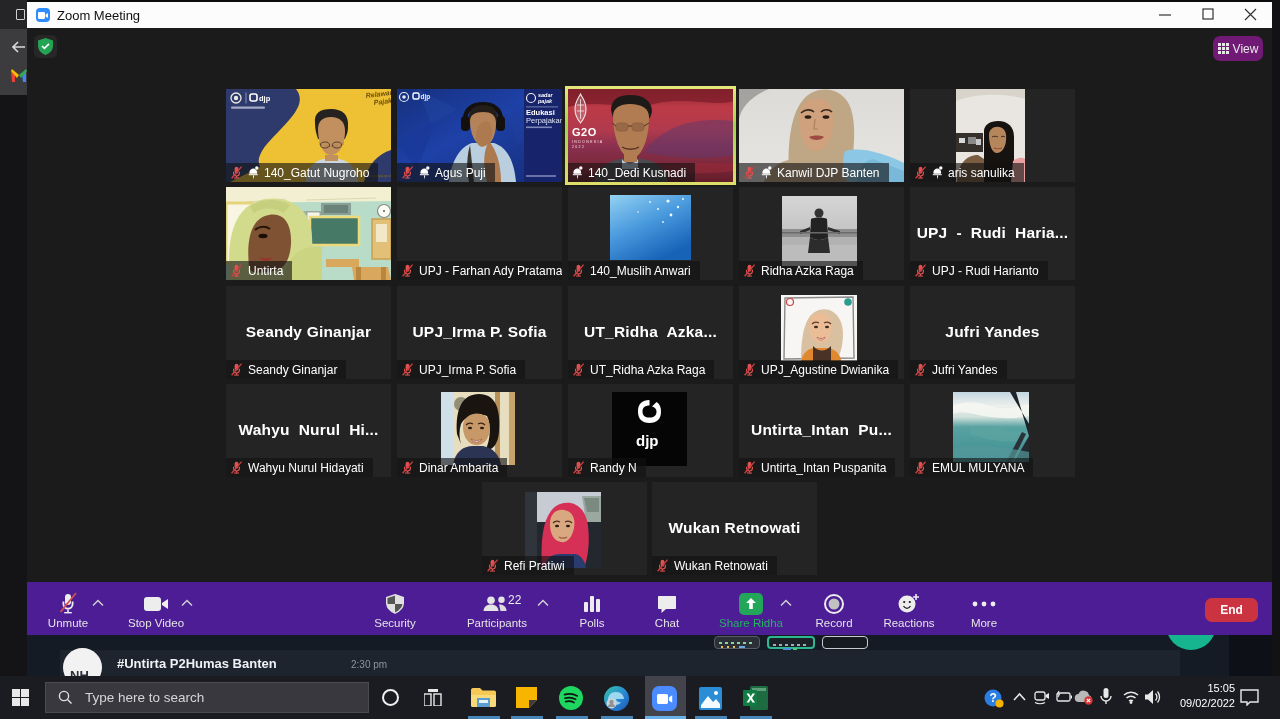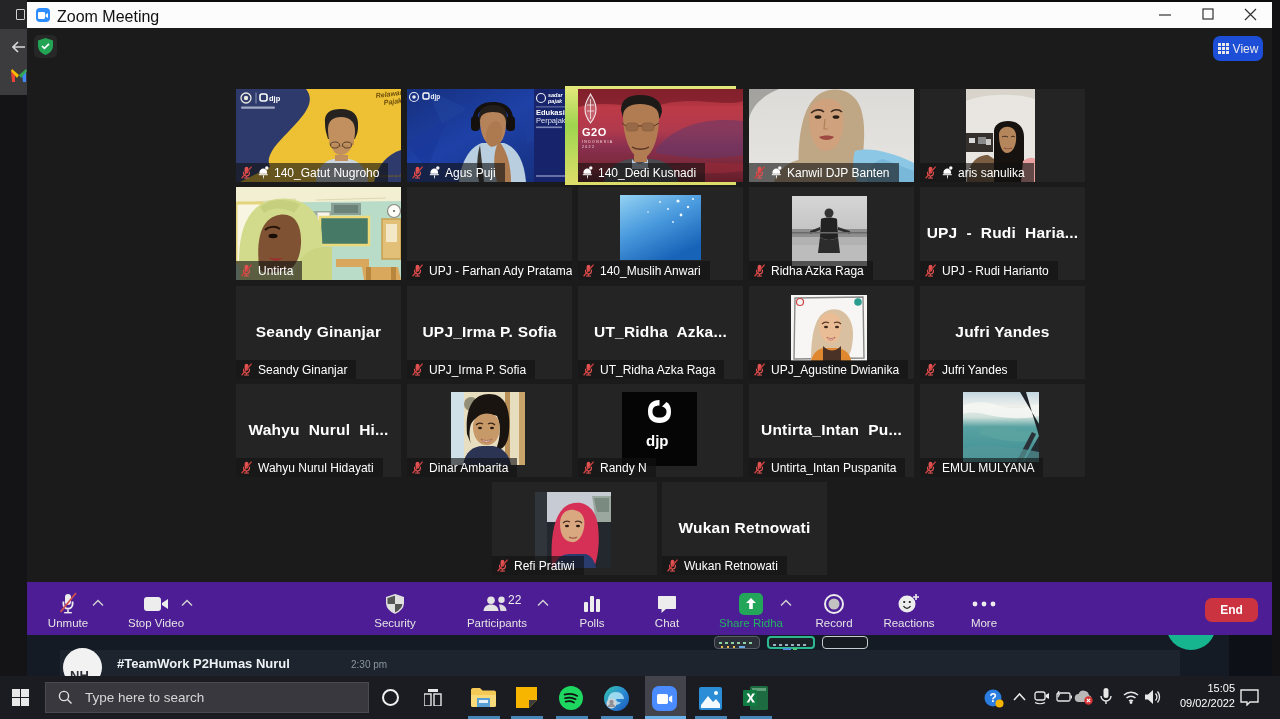--- a/index.html
+++ b/index.html
@@ -11,26 +11,26 @@
 #lstrip-bot { left:0; top:95px; width:27px; height:581px; background:#141417; }
 #titlebar { left:27px; top:2px; width:1245px; height:26px; background:#fcfcfc; }
 #zoomwin { left:27px; top:28px; width:1245px; height:607px; background:#1b1b1b; }
 #chatstrip { left:27px; top:635px; width:1245px; height:41px; background:#141b24; }
 #chatstrip-r { left:1229px; top:635px; width:43px; height:41px; background:#0d1117; }
 #rstrip { left:1272px; top:0; width:8px; height:676px; background:#121215; }
 #taskbar { left:0; top:676px; width:1280px; height:43px; background:#1b1b22; z-index:4; }
 
 .zicon { left:36px; top:8px; width:14px; height:14px; background:#2d8cff; border-radius:4px; }
 .zicon svg { position:absolute; left:2px; top:3.5px; }
-#titletext { left:57px; top:8px; font-size:16px; color:#111; }
+#titletext { left:57px; top:8px; font-size:13px; color:#111; }
 
 #shield { left:34px; top:35px; width:23px; height:23px; background:#272727; border-radius:5px; }
-#viewbtn { left:1213px; top:36px; width:50px; height:25px; background:#1d4ed8; border-radius:7px; color:#e8e8e8; font-size:12px; display:flex; align-items:center; justify-content:center; gap:4px; }
-
-.tile { position:absolute; width:165px; height:93px; background:#242424; overflow:hidden;margin-left:10px; }
+#viewbtn { left:1213px; top:36px; width:50px; height:25px; background:#701a75; border-radius:7px; color:#e8e8e8; font-size:12px; display:flex; align-items:center; justify-content:center; gap:4px; }
+
+.tile { position:absolute; width:165px; height:93px; background:#242424; overflow:hidden; }
 .tname { position:absolute; left:0; bottom:0; height:19px; background:rgba(18,18,18,.62); display:flex; align-items:center; padding:0 9px 0 4px; gap:5px; color:#fff; font-size:12px; white-space:nowrap; }
 .ctr { position:absolute; left:0; right:0; top:0; bottom:2px; display:flex; align-items:center; justify-content:center; color:#fff; font-weight:bold; font-size:15.5px; text-align:center; letter-spacing:.2px; }
 .pic { position:absolute; overflow:hidden; }
 
 #toolbar { left:27px; top:582px; width:1245px; height:53px; background:#4c1d95; }
 .tbtn { position:absolute; display:flex; flex-direction:column; align-items:center; color:#e4e4e4; font-size:11.5px; }
 .tbtn .ic { height:26px; display:flex; align-items:center; justify-content:center; }
 #endbtn { position:absolute; left:1205px; top:598px; width:53px; height:24px; background:#cc3340; border-radius:7px; color:#fff; font-size:12px; font-weight:bold; display:flex; align-items:center; justify-content:center; }
 
 #chatrow { left:60px; top:650px; width:1120px; height:26px; background:#1d242e; }
@@ -869,21 +869,21 @@
     </svg>
   <svg class="abs" style="left:780px;top:599px" width="12" height="8" viewBox="0 0 12 8">
       <path d="M1 6.5 6 1.5 11 6.5" stroke="#cfcfcf" stroke-width="1.5" fill="none"></path>
     </svg>
   <div class="abs" id="endbtn">End</div>
 
   <div class="abs" id="chatrow"></div>
   <div class="abs" id="chatavatar">
       <div style="position:absolute;left:7px;top:20px;color:#2a2f38;font-weight:bold;font-size:13px;">NH</div>
     </div>
-  <div class="abs" id="chattext">#TeamWork P2Humas Nurul</div>
+  <div class="abs" id="chattext">#Untirta P2Humas Banten</div>
   <div class="abs" id="chattime">2:30 pm</div>
 
   <div id="taskbaritems" style="position:absolute;left:0;top:0;z-index:5;">
     <svg class="abs" style="left:12px;top:689px;" width="17" height="17" viewBox="0 0 17 17">
         <g fill="#e8e8e8">
           <rect width="8" height="8"></rect>
           <rect x="9" width="8" height="8"></rect>
           <rect y="9" width="8" height="8"></rect>
           <rect x="9" y="9" width="8" height="8"></rect>
         </g>

